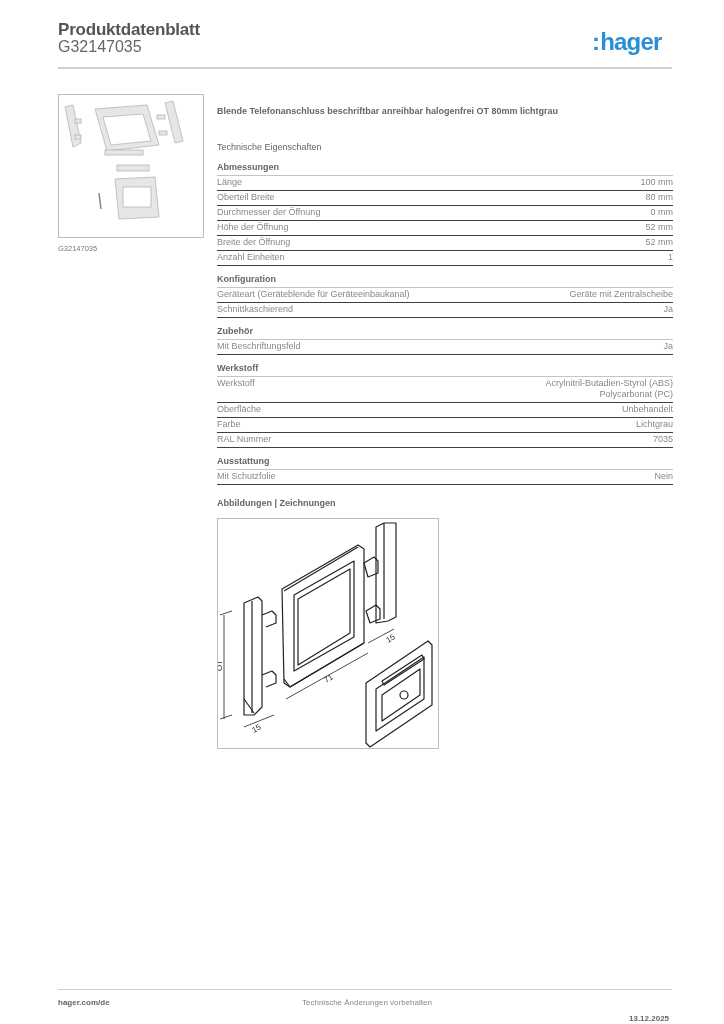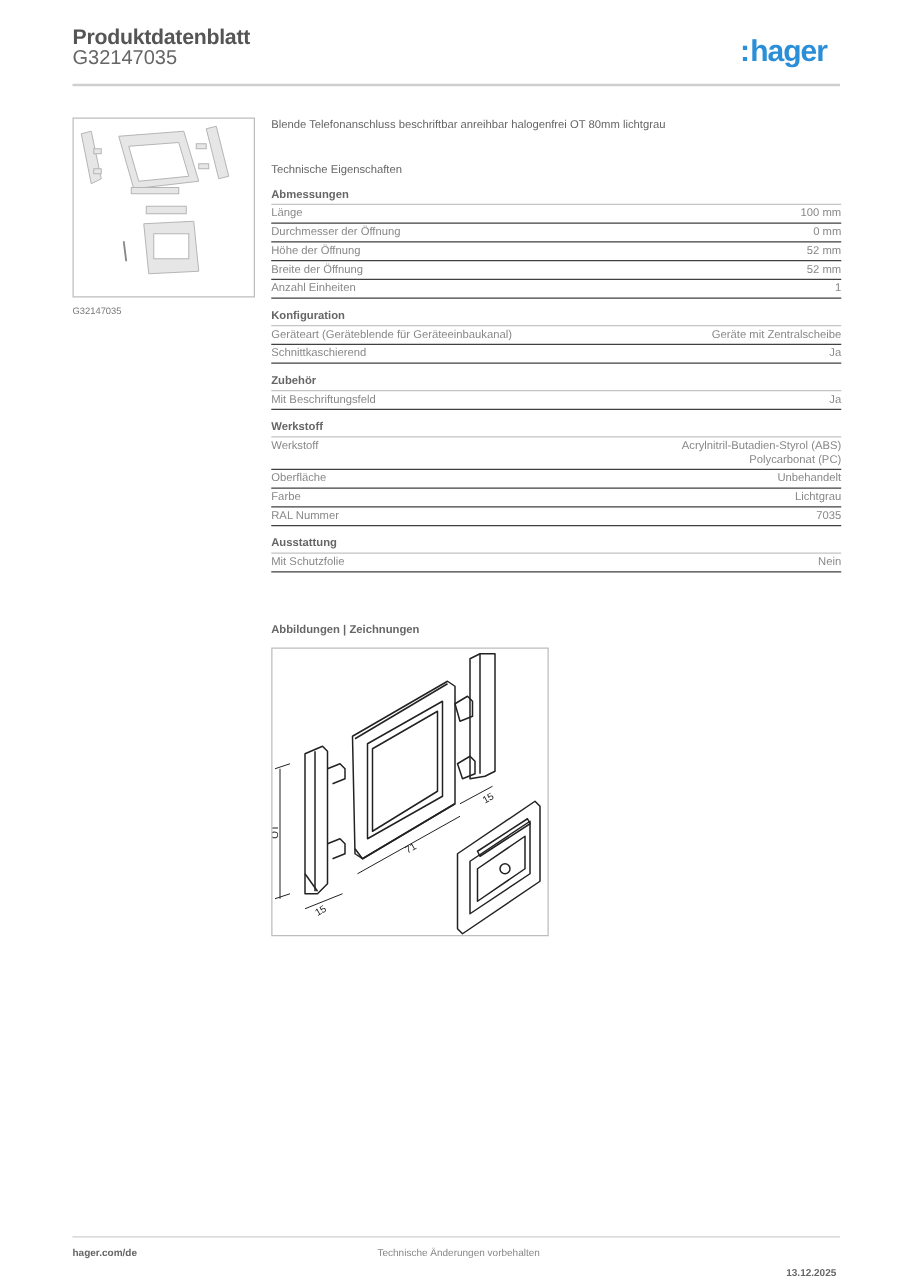--- a/index.html
+++ b/index.html
@@ -7,21 +7,21 @@
   .header-title { position:absolute; left:58px; top:20px; font-size:17px; font-weight:bold; color:#555; letter-spacing:-0.2px; }
   .header-sub { position:absolute; left:58px; top:38px; font-size:16px; color:#666; }
   .logo { position:absolute; left:592px; top:28px; font-size:24px; font-weight:bold; color:#2a8fd6; letter-spacing:-0.8px; }
   .logo .colon { display:inline-block; margin-right:1px; }
   .top-rule { position:absolute; left:58px; top:67px; width:614px; height:2px; background:#cfcfcf; }
 
   .thumb { position:absolute; left:58px; top:94px; width:146px; height:144px; border:1px solid #bdbdbd; box-sizing:border-box; background:#fff; }
   .thumb-caption { position:absolute; left:58px; top:244px; font-size:7.5px; color:#777; }
 
   .main { position:absolute; left:217px; top:94px; width:456px; }
-  .product-desc { font-size:9px; font-weight:normal; color:#666; height:12px; }
+  .product-desc { font-size:9px; font-weight:bold; color:#666; height:12px;margin-top:12px; }
   .tech-title { font-size:9px; font-weight:normal; color:#666; margin-top:24px; height:12px; }
   .section { margin-top:8px; }
   .section-title { font-size:9px; font-weight:bold; color:#666; border-bottom:1px solid #c4c4c4; padding-bottom:1px; height:12px; }
   .row { display:flex; justify-content:space-between; font-size:9px; color:#888; border-bottom:1px solid #404040; padding:1px 0 2px 0; line-height:11px; }
   .row .val { text-align:right; }
   .section:first-of-type { margin-top:10px; }
 
   .draw-title { position:absolute; left:217px; top:498px; font-size:9px; font-weight:bold; color:#666; }
   .drawing { position:absolute; left:217px; top:518px; width:222px; height:231px; border:1px solid #bdbdbd; box-sizing:border-box; background:#fff; }
 
@@ -67,20 +67,24 @@
 
 <div class="main">
   <div class="product-desc">Blende Telefonanschluss beschriftbar anreihbar halogenfrei OT 80mm lichtgrau</div>
   <div class="tech-title">Technische Eigenschaften</div>
 
   <div class="section">
     <div class="section-title">Abmessungen</div>
     <div class="row">
         <span>Länge</span>
         <span class="val">100 mm</span>
+      </div>
+    <div class="row">
+        <span>Oberteil Breite</span>
+        <span class="val">80 mm</span>
       </div>
     <div class="row">
         <span>Durchmesser der Öffnung</span>
         <span class="val">0 mm</span>
       </div>
     <div class="row">
         <span>Höhe der Öffnung</span>
         <span class="val">52 mm</span>
       </div>
     <div class="row">

